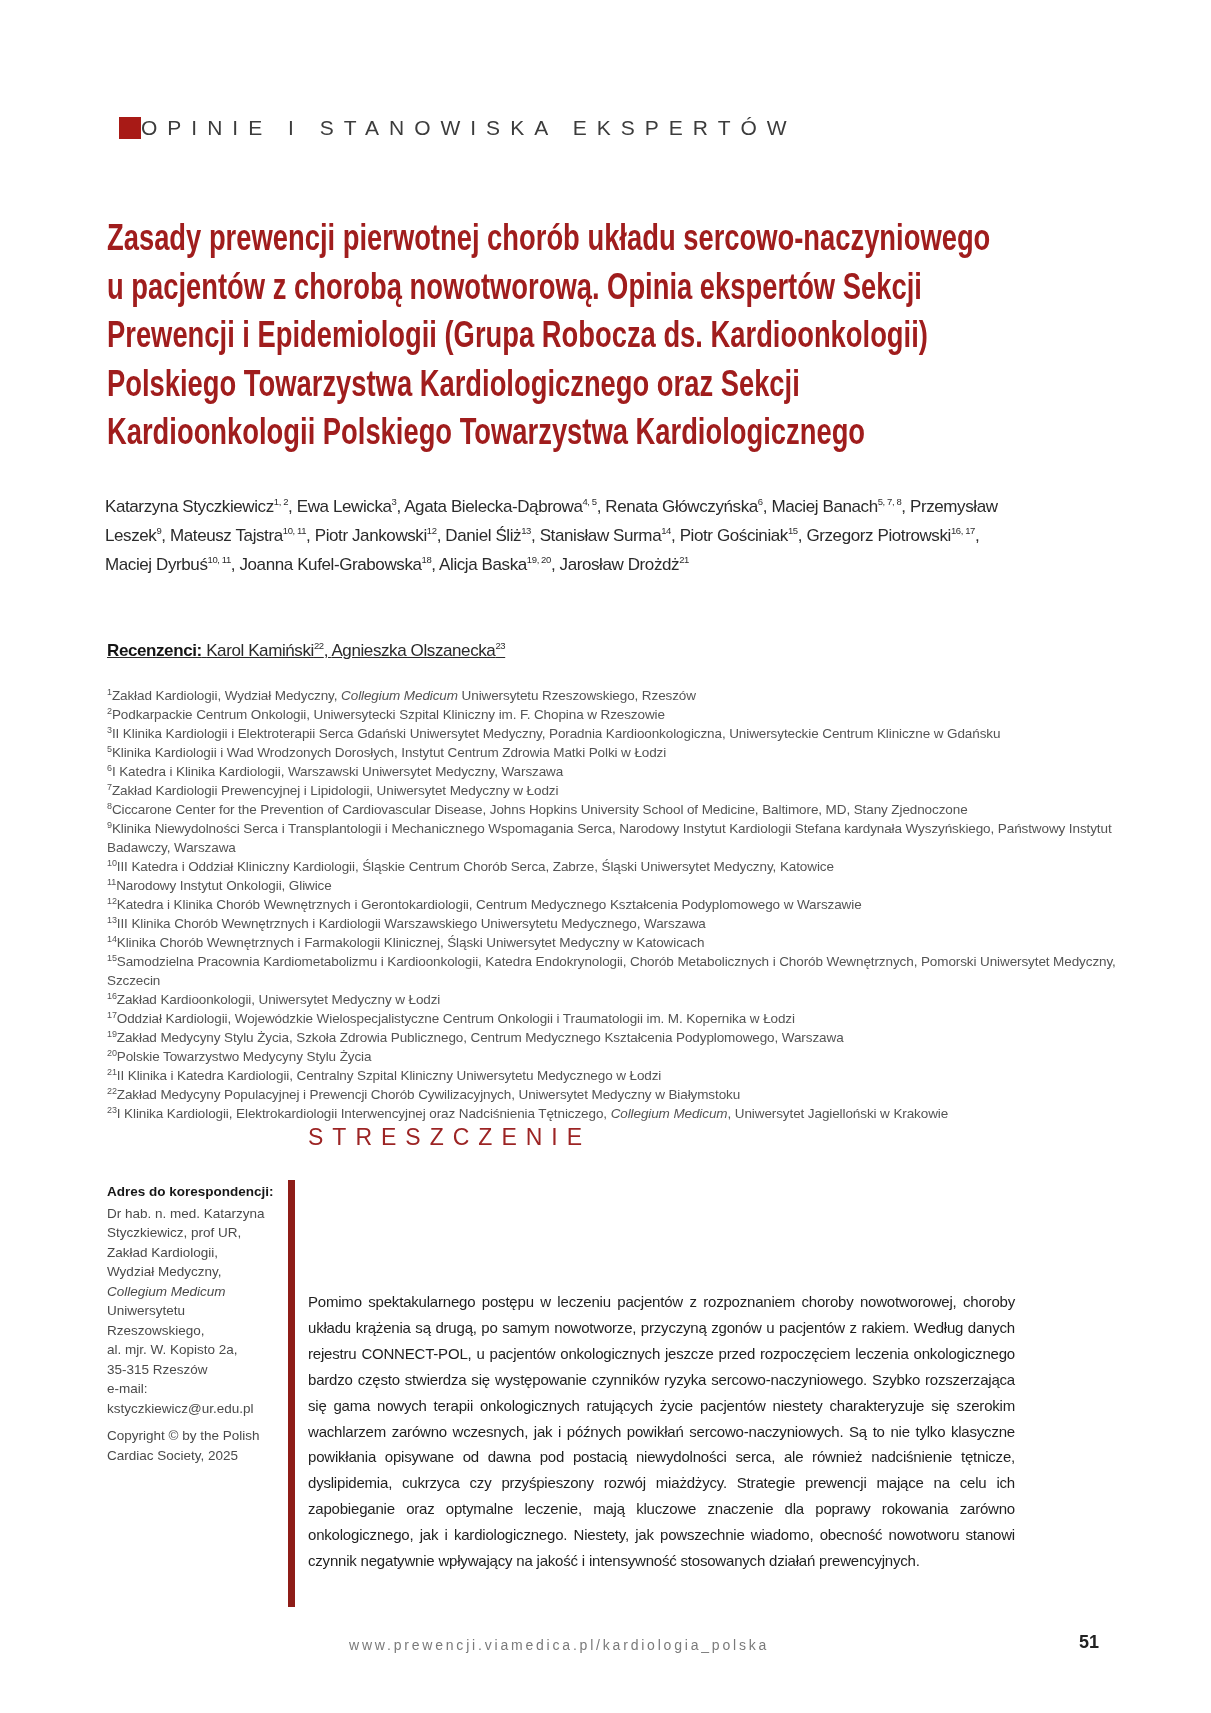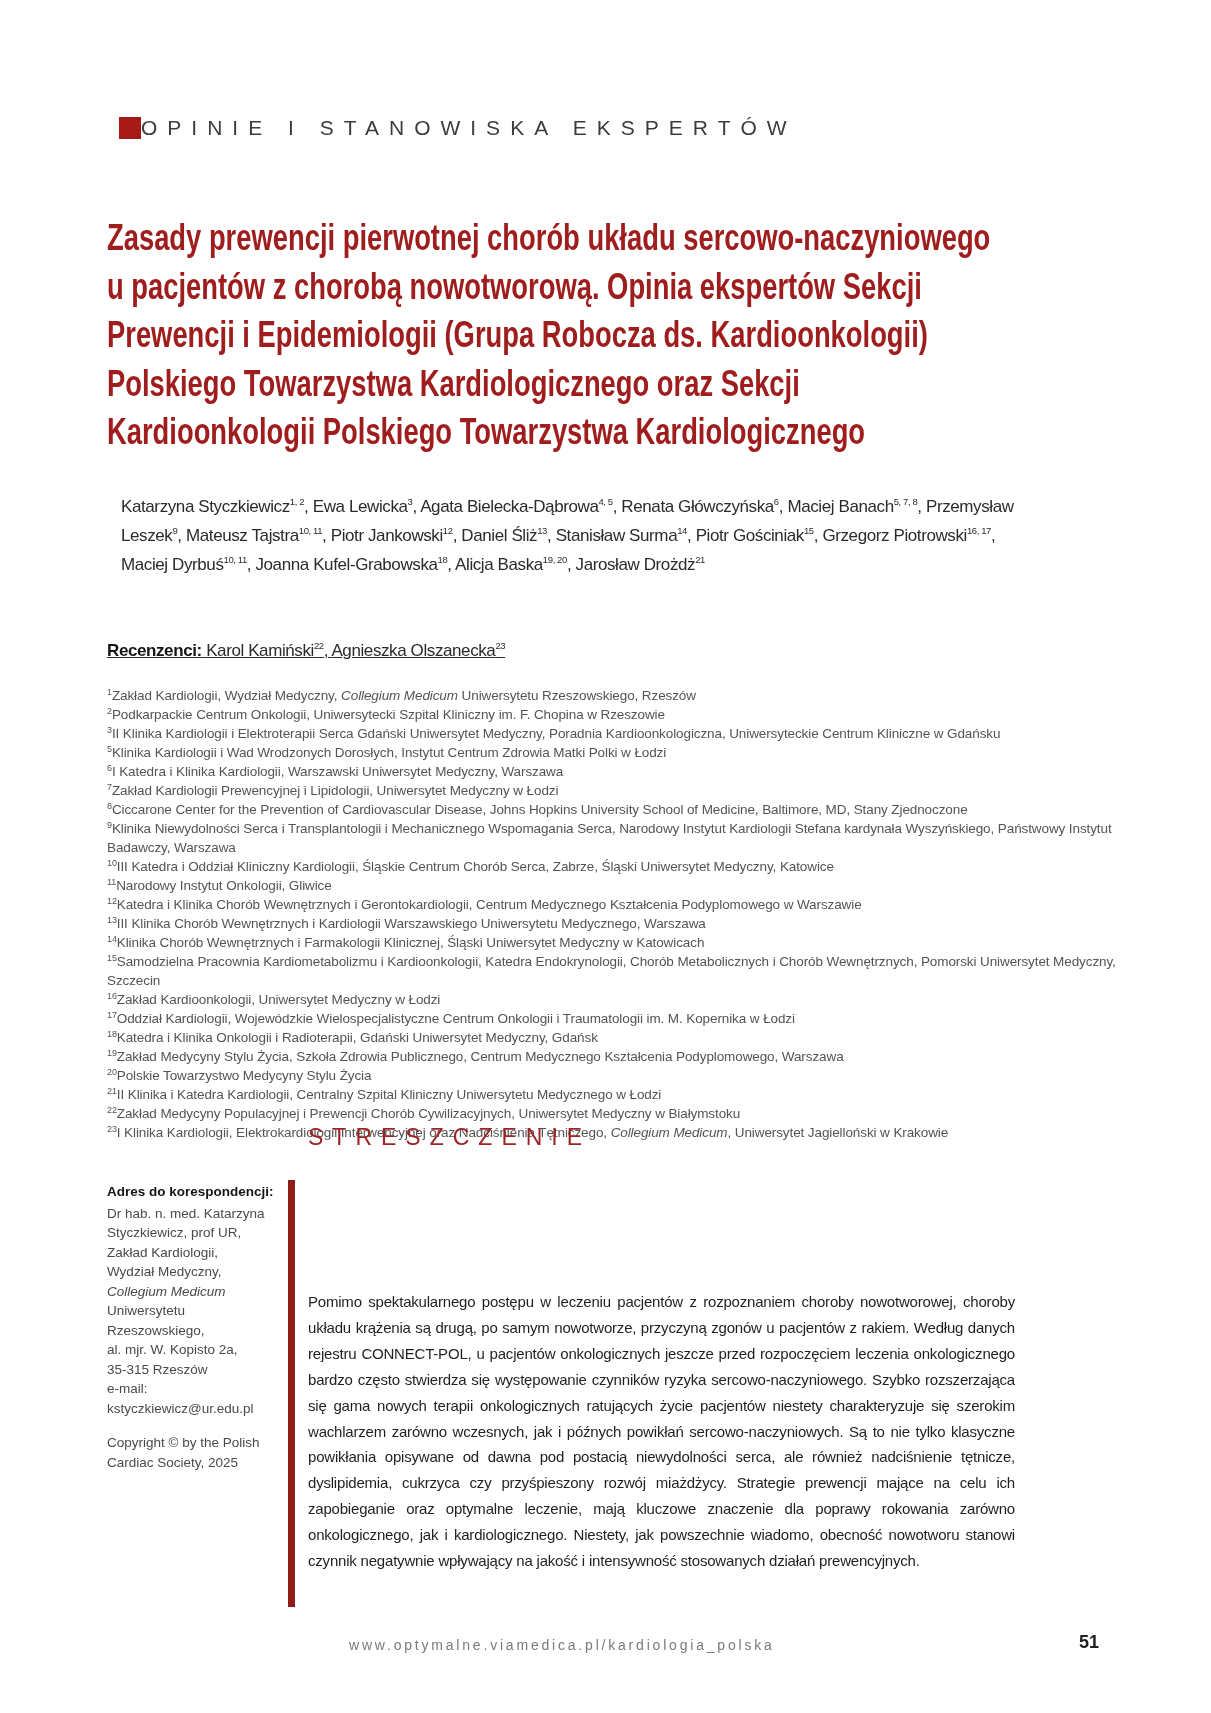--- a/index.html
+++ b/index.html
@@ -11,33 +11,33 @@
   sup{font-size:9.5px;line-height:0;vertical-align:super;}
   
   .kicker-row{position:absolute;left:119px;top:116px;display:flex;align-items:center;}
   .kicker-square{width:22px;height:22px;background:#A81A16;flex:0 0 auto;}
   .kicker-text{font-size:21px;letter-spacing:10px;color:#3c3c3c;font-weight:400;white-space:nowrap;}
   
   .title{position:absolute;left:107px;top:214px;color:#A01D1D;font-weight:700;
          font-size:36px;line-height:48.5px;transform:scaleX(.76);transform-origin:0 0;}
   .title div{white-space:nowrap;}
   
-  .authors{position:absolute;left:121px;top:492px;width:912px;font-size:17px;
+  .authors{position:absolute;left:105px;top:492px;width:912px;font-size:17px;
            line-height:29px;letter-spacing:-.4px;color:#2b2b2b;}
   .reviewers{position:absolute;left:107px;top:641px;font-size:17px;letter-spacing:-.4px;color:#2b2b2b;}
   .reviewers b{color:#151515;}
   
   .affils{position:absolute;left:107px;top:686px;width:1010px;font-size:13.5px;
           line-height:19px;letter-spacing:-.1px;color:#545454;}
   .affil sup{font-size:9px;}
   
   .corr{position:absolute;left:107px;top:1182px;width:172px;font-size:13.5px;
         line-height:19.5px;color:#4a4a4a;}
   .corr-heading{font-weight:700;color:#161616;margin-bottom:2px;}
-  .copyright{margin-top:15px;}
+  .copyright{margin-top:8px;}
   
   .abs-bar{position:absolute;left:288px;top:1180px;width:7px;height:427px;background:#8E1D18;}
   .abs-heading{position:absolute;left:308px;top:1124px;font-size:23px;letter-spacing:9px;
                color:#9C2424;font-weight:400;white-space:nowrap;}
   .abs-text{position:absolute;left:308px;top:1289px;width:707px;font-size:15px;
             line-height:25.9px;letter-spacing:-.2px;text-align:justify;color:#1f1f1f;}
   
   .footer-url{position:absolute;left:349px;top:1637px;font-size:14px;letter-spacing:2.8px;
               color:#7a7a7a;white-space:nowrap;}
   .page-num{position:absolute;left:1079px;top:1632px;font-size:18px;color:#222222;font-weight:600;}
@@ -73,21 +73,20 @@
     <div class="affil"><sup>8</sup>Ciccarone Center for the Prevention of Cardiovascular Disease, Johns Hopkins University School of Medicine, Baltimore, MD, Stany Zjednoczone</div>
     <div class="affil"><sup>9</sup>Klinika Niewydolności Serca i Transplantologii i Mechanicznego Wspomagania Serca, Narodowy Instytut Kardiologii Stefana kardynała Wyszyńskiego, Państwowy Instytut Badawczy, Warszawa</div>
     <div class="affil"><sup>10</sup>III Katedra i Oddział Kliniczny Kardiologii, Śląskie Centrum Chorób Serca, Zabrze, Śląski Uniwersytet Medyczny, Katowice</div>
     <div class="affil"><sup>11</sup>Narodowy Instytut Onkologii, Gliwice</div>
     <div class="affil"><sup>12</sup>Katedra i Klinika Chorób Wewnętrznych i Gerontokardiologii, Centrum Medycznego Kształcenia Podyplomowego w Warszawie</div>
     <div class="affil"><sup>13</sup>III Klinika Chorób Wewnętrznych i Kardiologii Warszawskiego Uniwersytetu Medycznego, Warszawa</div>
     <div class="affil"><sup>14</sup>Klinika Chorób Wewnętrznych i Farmakologii Klinicznej, Śląski Uniwersytet Medyczny w Katowicach</div>
     <div class="affil"><sup>15</sup>Samodzielna Pracownia Kardiometabolizmu i Kardioonkologii, Katedra Endokrynologii, Chorób Metabolicznych i Chorób Wewnętrznych, Pomorski Uniwersytet Medyczny, Szczecin</div>
     <div class="affil"><sup>16</sup>Zakład Kardioonkologii, Uniwersytet Medyczny w Łodzi</div>
     <div class="affil"><sup>17</sup>Oddział Kardiologii, Wojewódzkie Wielospecjalistyczne Centrum Onkologii i Traumatologii im. M. Kopernika w Łodzi</div>
-    <div class="affil"><sup>18</sup>Katedra i Klinika Onkologii i Radioterapii, Gdański Uniwersytet Medyczny, Gdańsk</div>
     <div class="affil"><sup>19</sup>Zakład Medycyny Stylu Życia, Szkoła Zdrowia Publicznego, Centrum Medycznego Kształcenia Podyplomowego, Warszawa</div>
     <div class="affil"><sup>20</sup>Polskie Towarzystwo Medycyny Stylu Życia</div>
     <div class="affil"><sup>21</sup>II Klinika i Katedra Kardiologii, Centralny Szpital Kliniczny Uniwersytetu Medycznego w Łodzi</div>
     <div class="affil"><sup>22</sup>Zakład Medycyny Populacyjnej i Prewencji Chorób Cywilizacyjnych, Uniwersytet Medyczny w Białymstoku</div>
     <div class="affil"><sup>23</sup>I Klinika Kardiologii, Elektrokardiologii Interwencyjnej oraz Nadciśnienia Tętniczego, <i>Collegium Medicum</i>, Uniwersytet Jagielloński w Krakowie</div>
   </div>
 
 <div class="corr">
   <div class="corr-heading">Adres do korespondencji:</div>
   <div>
@@ -106,14 +105,14 @@
   <div class="copyright">
       <div>Copyright © by the Polish</div>
       <div>Cardiac Society, 2025</div>
     </div>
 </div>
 
 <div class="abs-bar"></div>
 <h2 class="abs-heading" style="margin:0;">STRESZCZENIE</h2>
 <p class="abs-text" style="margin:0;">Pomimo spektakularnego postępu w leczeniu pacjentów z rozpoznaniem choroby nowotworowej, choroby układu krążenia są drugą, po samym nowotworze, przyczyną zgonów u pacjentów z rakiem. Według danych rejestru CONNECT-POL, u pacjentów onkologicznych jeszcze przed rozpoczęciem leczenia onkologicznego bardzo często stwierdza się występowanie czynników ryzyka sercowo-naczyniowego. Szybko rozszerzająca się gama nowych terapii onkologicznych ratujących życie pacjentów niestety charakteryzuje się szerokim wachlarzem zarówno wczesnych, jak i późnych powikłań sercowo-naczyniowych. Są to nie tylko klasyczne powikłania opisywane od dawna pod postacią niewydolności serca, ale również nadciśnienie tętnicze, dyslipidemia, cukrzyca czy przyśpieszony rozwój miażdżycy. Strategie prewencji mające na celu ich zapobieganie oraz optymalne leczenie, mają kluczowe znaczenie dla poprawy rokowania zarówno onkologicznego, jak i kardiologicznego. Niestety, jak powszechnie wiadomo, obecność nowotworu stanowi czynnik negatywnie wpływający na jakość i intensywność stosowanych działań prewencyjnych.</p>
 
-<div class="footer-url">www.optymalne.viamedica.pl/kardiologia_polska</div>
+<div class="footer-url">www.prewencji.viamedica.pl/kardiologia_polska</div>
 <div class="page-num">51</div>
 
 </body></html>

